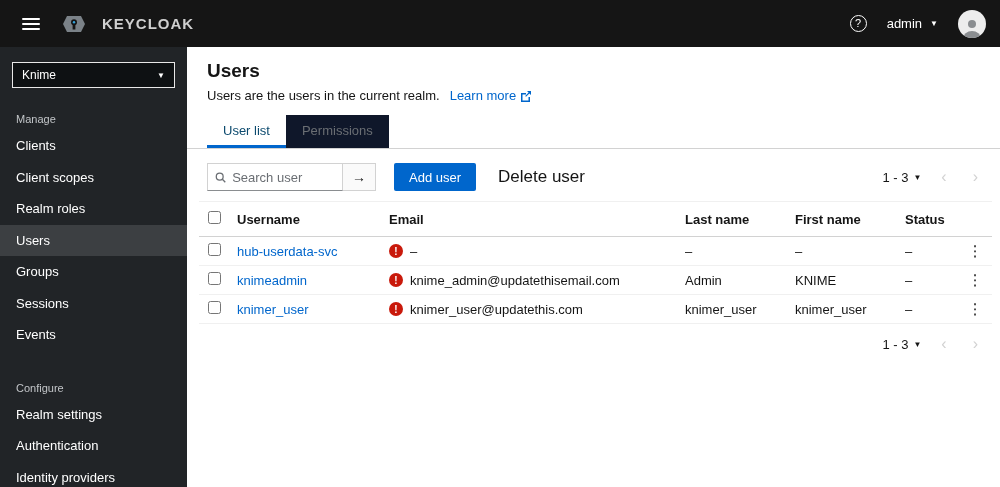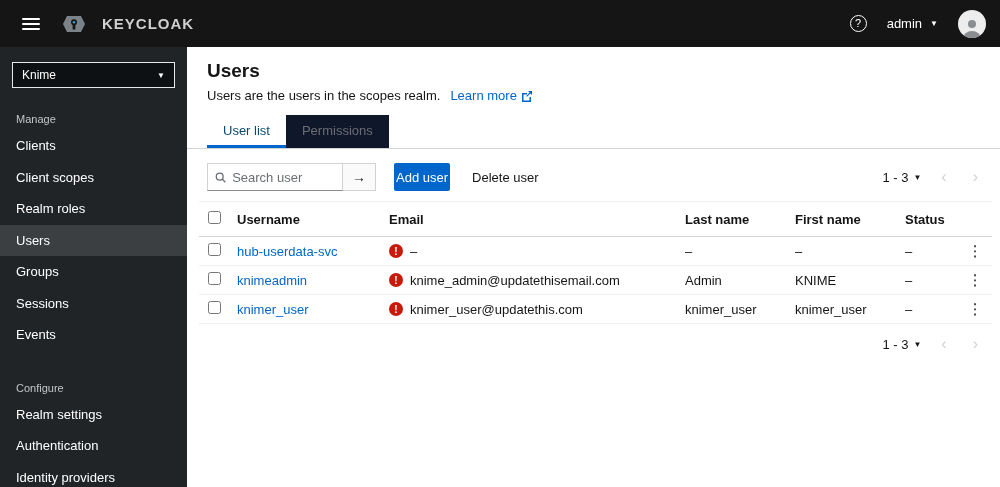--- a/index.html
+++ b/index.html
@@ -44,23 +44,23 @@
   .tab.inactive { background:#0f172a; color:#6a6e73; }
 
   .toolbar { display:flex; align-items:center; padding:14px 18px 10px 20px; }
   .search-group { display:flex; }
   .search-box { display:flex; align-items:center; width:136px; height:28px; border:1px solid #d2d2d2; border-bottom-color:#8a8d90;
                 background:#fff; padding:0 7px; gap:6px; }
   .search-box input { border:none; outline:none; width:100%; font-size:13px; color:#151515; font-family:inherit; background:transparent; }
   .search-box input::placeholder { color:#6a6e73; }
   .search-btn { width:33px; height:28px; border:1px solid #d2d2d2; border-left:none; background:#fafafa; display:flex;
                 align-items:center; justify-content:center; font-size:14px; color:#151515; cursor:pointer; }
-  .btn-primary { margin-left:18px; background:#0066cc; color:#fff; border:none; font-size:13px; padding:0 2px; height:28px;
+  .btn-primary { margin-left:18px; background:#0066cc; color:#fff; border:none; font-size:13px; padding:0 15px; height:28px;
                  border-radius:2px; cursor:pointer; font-family:inherit; }
-  .btn-link { margin-left:8px; background:none; border:none; font-size:13px; color:#151515; padding:0 14px; cursor:pointer; font-family:inherit; }
+  .btn-link { margin-left:8px; background:none; border:none; font-size:17px; color:#151515; padding:0 14px; cursor:pointer; font-family:inherit; }
 
   .pagination { margin-left:auto; display:flex; align-items:center; font-size:13px; color:#151515; }
   .pag-label { display:flex; align-items:center; gap:5px; cursor:pointer; }
   .pag-caret { font-size:8px; color:#151515; }
   .pag-nav { display:flex; gap:26px; margin-left:20px; margin-right:4px; }
   .chev { color:#d2d2d2; font-size:16px; line-height:1; cursor:default; background:none; border:none; font-family:inherit; }
 
   
   .table-wrap { padding:0 8px 0 12px;border-radius:8px; }
   table { width:100%; border-collapse:collapse; font-size:13px; table-layout:fixed; }
@@ -139,21 +139,21 @@
       <div class="nav-item">Identity providers</div>
 
     </div>
   </nav>
 
   <main class="main">
 
     <div class="page-header">
       <h1 class="page-title">Users</h1>
       <div class="page-sub">
-        <span>Users are the users in the scopes realm.</span>
+        <span>Users are the users in the current realm.</span>
         <a class="learn-more" href="#">
           <span>Learn more</span>
           <svg width="12" height="12" viewBox="0 0 12 12">
             <path d="M1,3 h5 v1.5 h-3.5 v6 h6 v-3.5 h1.5 v5 h-9 z" fill="#0066cc"></path>
             <path d="M7,1 h4 v4 l-1.6,-1.6 L6,6.8 5.2,6 8.6,2.6 z" fill="#0066cc"></path>
           </svg>
         </a>
       </div>
     </div>
 

